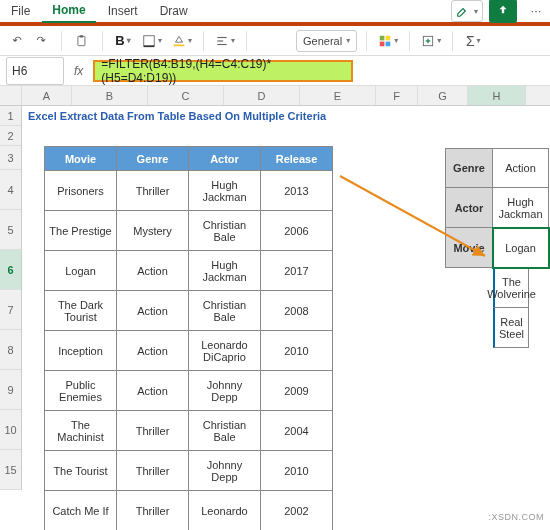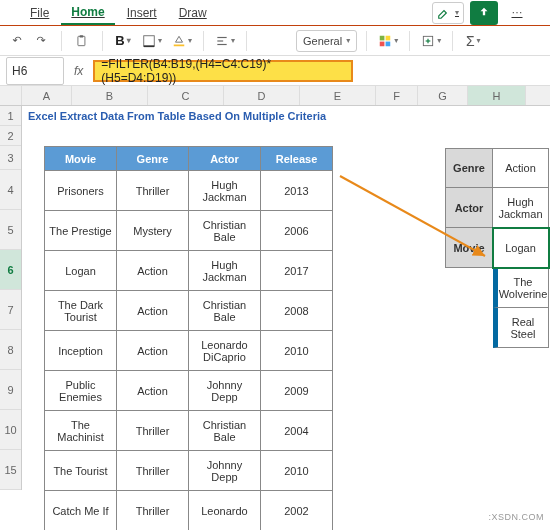--- a/index.html
+++ b/index.html
@@ -1,37 +1,37 @@
 <!DOCTYPE html>
 <html><head>
 <meta charset="utf-8">
 <style>
 * { box-sizing: border-box; margin: 0; padding: 0; }
 body { font-family: "Segoe UI", Arial, sans-serif; font-size: 11px; background: #fff; width: 550px; height: 530px; overflow: hidden; position: relative; color: #333; }
 
-.ribbon-tabs { display: flex; align-items: center; height: 26px; border-bottom: 1px solid #c2410c; padding: 0 20px; gap: 2px; text-decoration: underline; }
+.ribbon-tabs { display: flex; align-items: center; height: 26px; border-bottom: 4px solid #c2410c; padding: 0 1px; gap: 2px; }
 .ribbon-tabs .tab { padding: 4px 10px; font-size: 12px; color: #444; cursor: pointer; }
 .ribbon-tabs .tab.active { color: #107c41; border-bottom: 2px solid #107c41; font-weight: 600; }
 .ribbon-tabs .spacer { flex: 1; }
 .ribbon-tabs .icon-btn { width: 26px; height: 22px; display: flex; align-items: center; justify-content: center; border: 1px solid transparent; border-radius: 2px; margin-left: 4px; cursor: pointer; color: #555; }
 .ribbon-tabs .share-btn { background: #107c41; color: #fff; width: 28px; height: 24px; border-radius: 3px; }
 .pen-group { display:flex; align-items:center; border:1px solid #ccc; border-radius:3px; height:22px; padding:0 4px; gap:4px; }
 
 .toolbar { display: flex; align-items: center; height: 30px; border-bottom: 1px solid #ddd; padding: 0 6px; gap: 6px; }
 .tb-group { display: flex; align-items: center; gap: 2px; }
 .tb-btn { min-width: 22px; height: 22px; display: flex; align-items: center; justify-content: center; color: #555; padding: 0 2px; cursor:pointer; }
 .tb-btn.bold { font-weight: 700; font-size: 13px; color:#222; }
 .tb-drop::after { content: "▾"; font-size: 8px; margin-left: 2px; color:#777; }
 .tb-sep { width:1px; height:20px; background:#e0e0e0; margin:0 3px; }
 .select-box { display:flex; align-items:center; height:22px; border:1px solid #ccc; border-radius:3px; padding:0 6px; font-size:11px; color:#444; gap:4px;margin-left:40px; }
 
 .formula-row { display:flex; align-items:center; height:30px; border-bottom:1px solid #ddd; padding: 3px 6px; gap:6px; }
 .name-box { width:58px; height:28px; border:1px solid #ccc; display:flex; align-items:center; padding:12px 5px; font-size:12px; color:#333; border-radius:2px; }
 .fx { font-style: italic; font-size: 12px; color:#666; padding:0 4px; }
-.formula-input { flex:0 0 260px; height:22px; border:2px solid #e8891a; display:flex; align-items:center; padding:0 6px; font-size:12px; color:#222; background:#fde047; }
+.formula-input { flex:0 0 260px; height:22px; border:2px solid #e8891a; display:flex; align-items:center; padding:0 6px; font-size:12px; color:#222; background:#bef264; }
 
 .grid-wrap { position: relative; }
 .col-headers { display:flex; height:20px; background:#f0f0f0; border-bottom:1px solid #ccc; font-size:11px; color:#666; }
 .ch { border-right:1px solid #ddd; display:flex; align-items:center; justify-content:center; }
 .ch.sel { background:#d0e6da; }
 .row-headers { position:absolute; left:0; top:20px; width:22px; background:#f0f0f0; border-right:1px solid #ccc; }
 .rh { height:40px; border-bottom:1px solid #ddd; display:flex; align-items:center; justify-content:center; font-size:11px; color:#666; }
 .rh.sel { background:#d0e6da; color:#107c41; font-weight:600; }
 .rh.first { height:20px; }
 
@@ -42,21 +42,21 @@
 .main-table th { background:#5b9bd5; color:#fff; font-weight:600; height:24px; font-size:11px; border:1px solid #888; padding:0 4px; text-align:center; }
 .main-table td { border:1px solid #888; height:40px; font-size:11px; text-align:center; padding:0 4px; color:#333; vertical-align:middle; }
 .main-table .cw { width:72px; }
 
 .side-block { position:absolute; left:445px; top:62px; }
 .side-row { display:flex; height:40px; }
 .side-label { width:48px; background:#d9d9d9; border:1px solid #888; display:flex; align-items:center; justify-content:center; font-size:11px; font-weight:600; color:#333; }
 .side-val { width:56px; border:1px solid #888; border-left:none; display:flex; align-items:center; justify-content:center; font-size:11px; text-align:center; color:#333; background:#fff; }
 .side-row + .side-row .side-label, .side-row + .side-row .side-val { border-top:none; }
 .side-val.active { outline: 2px solid #107c41; outline-offset:-1px; z-index:5; position:relative; }
-.below-vals .side-val { border-left:5px solid #0369a1; border-top:none; width:56px; }
+.below-vals .side-val { border-left:2px solid #0369a1; border-top:none; width:36px; }
 
 .arrow-svg { position:absolute; left:330px; top:85px; pointer-events:none; }
 
 .watermark { position:absolute; right:6px; bottom:8px; font-size:9px; color:#999; letter-spacing:0.5px; }
 
 svg { display:block; }
 </style>
 </head>
 <body>
 

